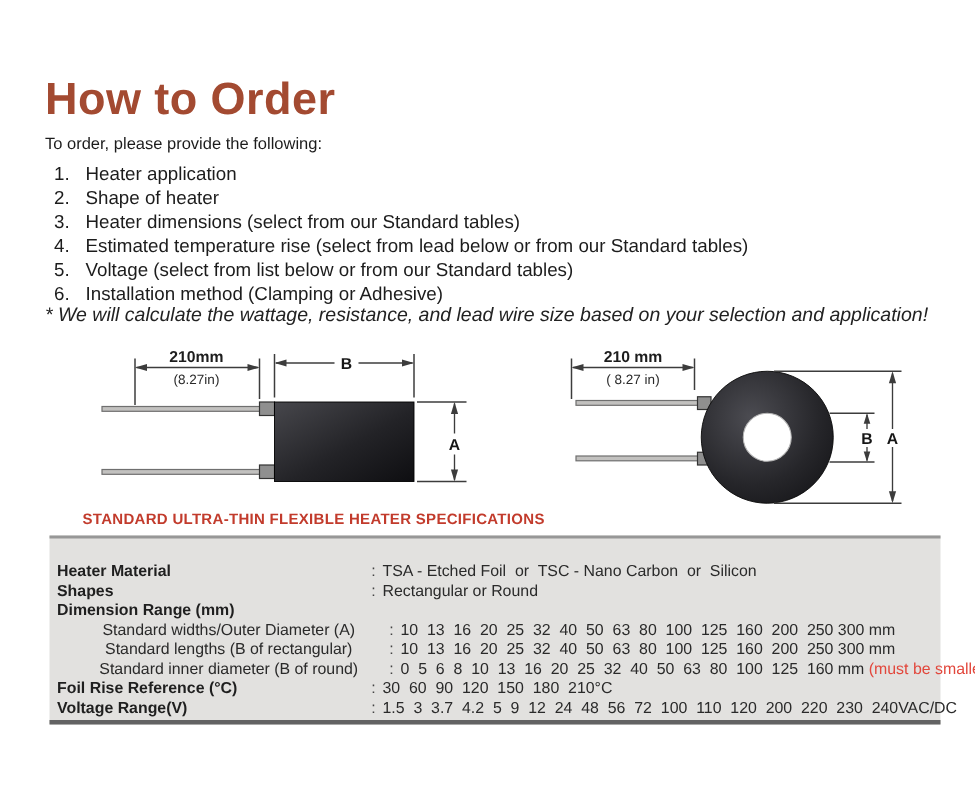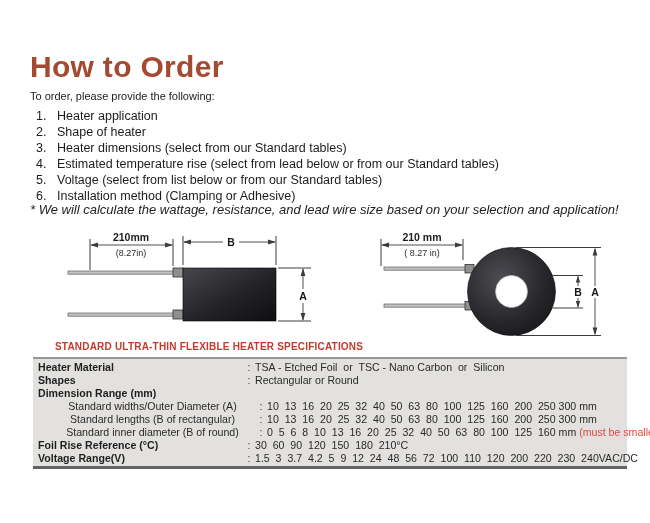--- a/index.html
+++ b/index.html
@@ -6,21 +6,21 @@
   body{position:relative;font-family:"Liberation Sans", sans-serif;color:#1c1c1c;}
   .abs{position:absolute;}
   .title{top:50px;left:30px;font-size:30px;font-weight:bold;color:#a34a31;letter-spacing:.3px;}
   .intro{top:90px;left:30px;font-size:11px;}
   .olist{top:108px;left:36px;width:560px;}
   .li{display:flex;height:16px;line-height:16px;font-size:12.5px;}
   .li .num{width:21px;flex:none;}
   .note{top:202px;left:30px;font-size:13px;font-style:italic;color:#222;}
   .spec-heading{top:341px;left:33px;font-size:10px;font-weight:bold;color:#c23b2c;letter-spacing:.2px;margin-left:22px;}
   .spec-table{top:357px;left:33px;width:594px;background:#e2e1df;border-top:2px solid #979797;
-              border-bottom:3px solid #636363;padding:2px 0 1px 0;}
+              border-bottom:3px solid #636363;padding:16px 0 1px 0;}
   .trow{display:flex;height:13px;line-height:13px;font-size:10.6px;color:#2a2a2a;}
   .tlabel{width:205px;flex:none;padding-left:5px;}
   .trow.bold .tlabel{font-weight:bold;color:#1f1f1f;}
   .trow.indent .tlabel{padding-left:17px;text-align:center;}
   .tcolon{width:12px;flex:none;text-align:center;color:#444;}
   .tvalue{white-space:pre;}
   .tred{white-space:pre;color:#e2473c;}
   svg text{font-family:"Liberation Sans", sans-serif;}
   .dimb{font-size:10.5px;font-weight:bold;fill:#1d1d1d;}
   .dims{font-size:9px;fill:#2a2a2a;}

